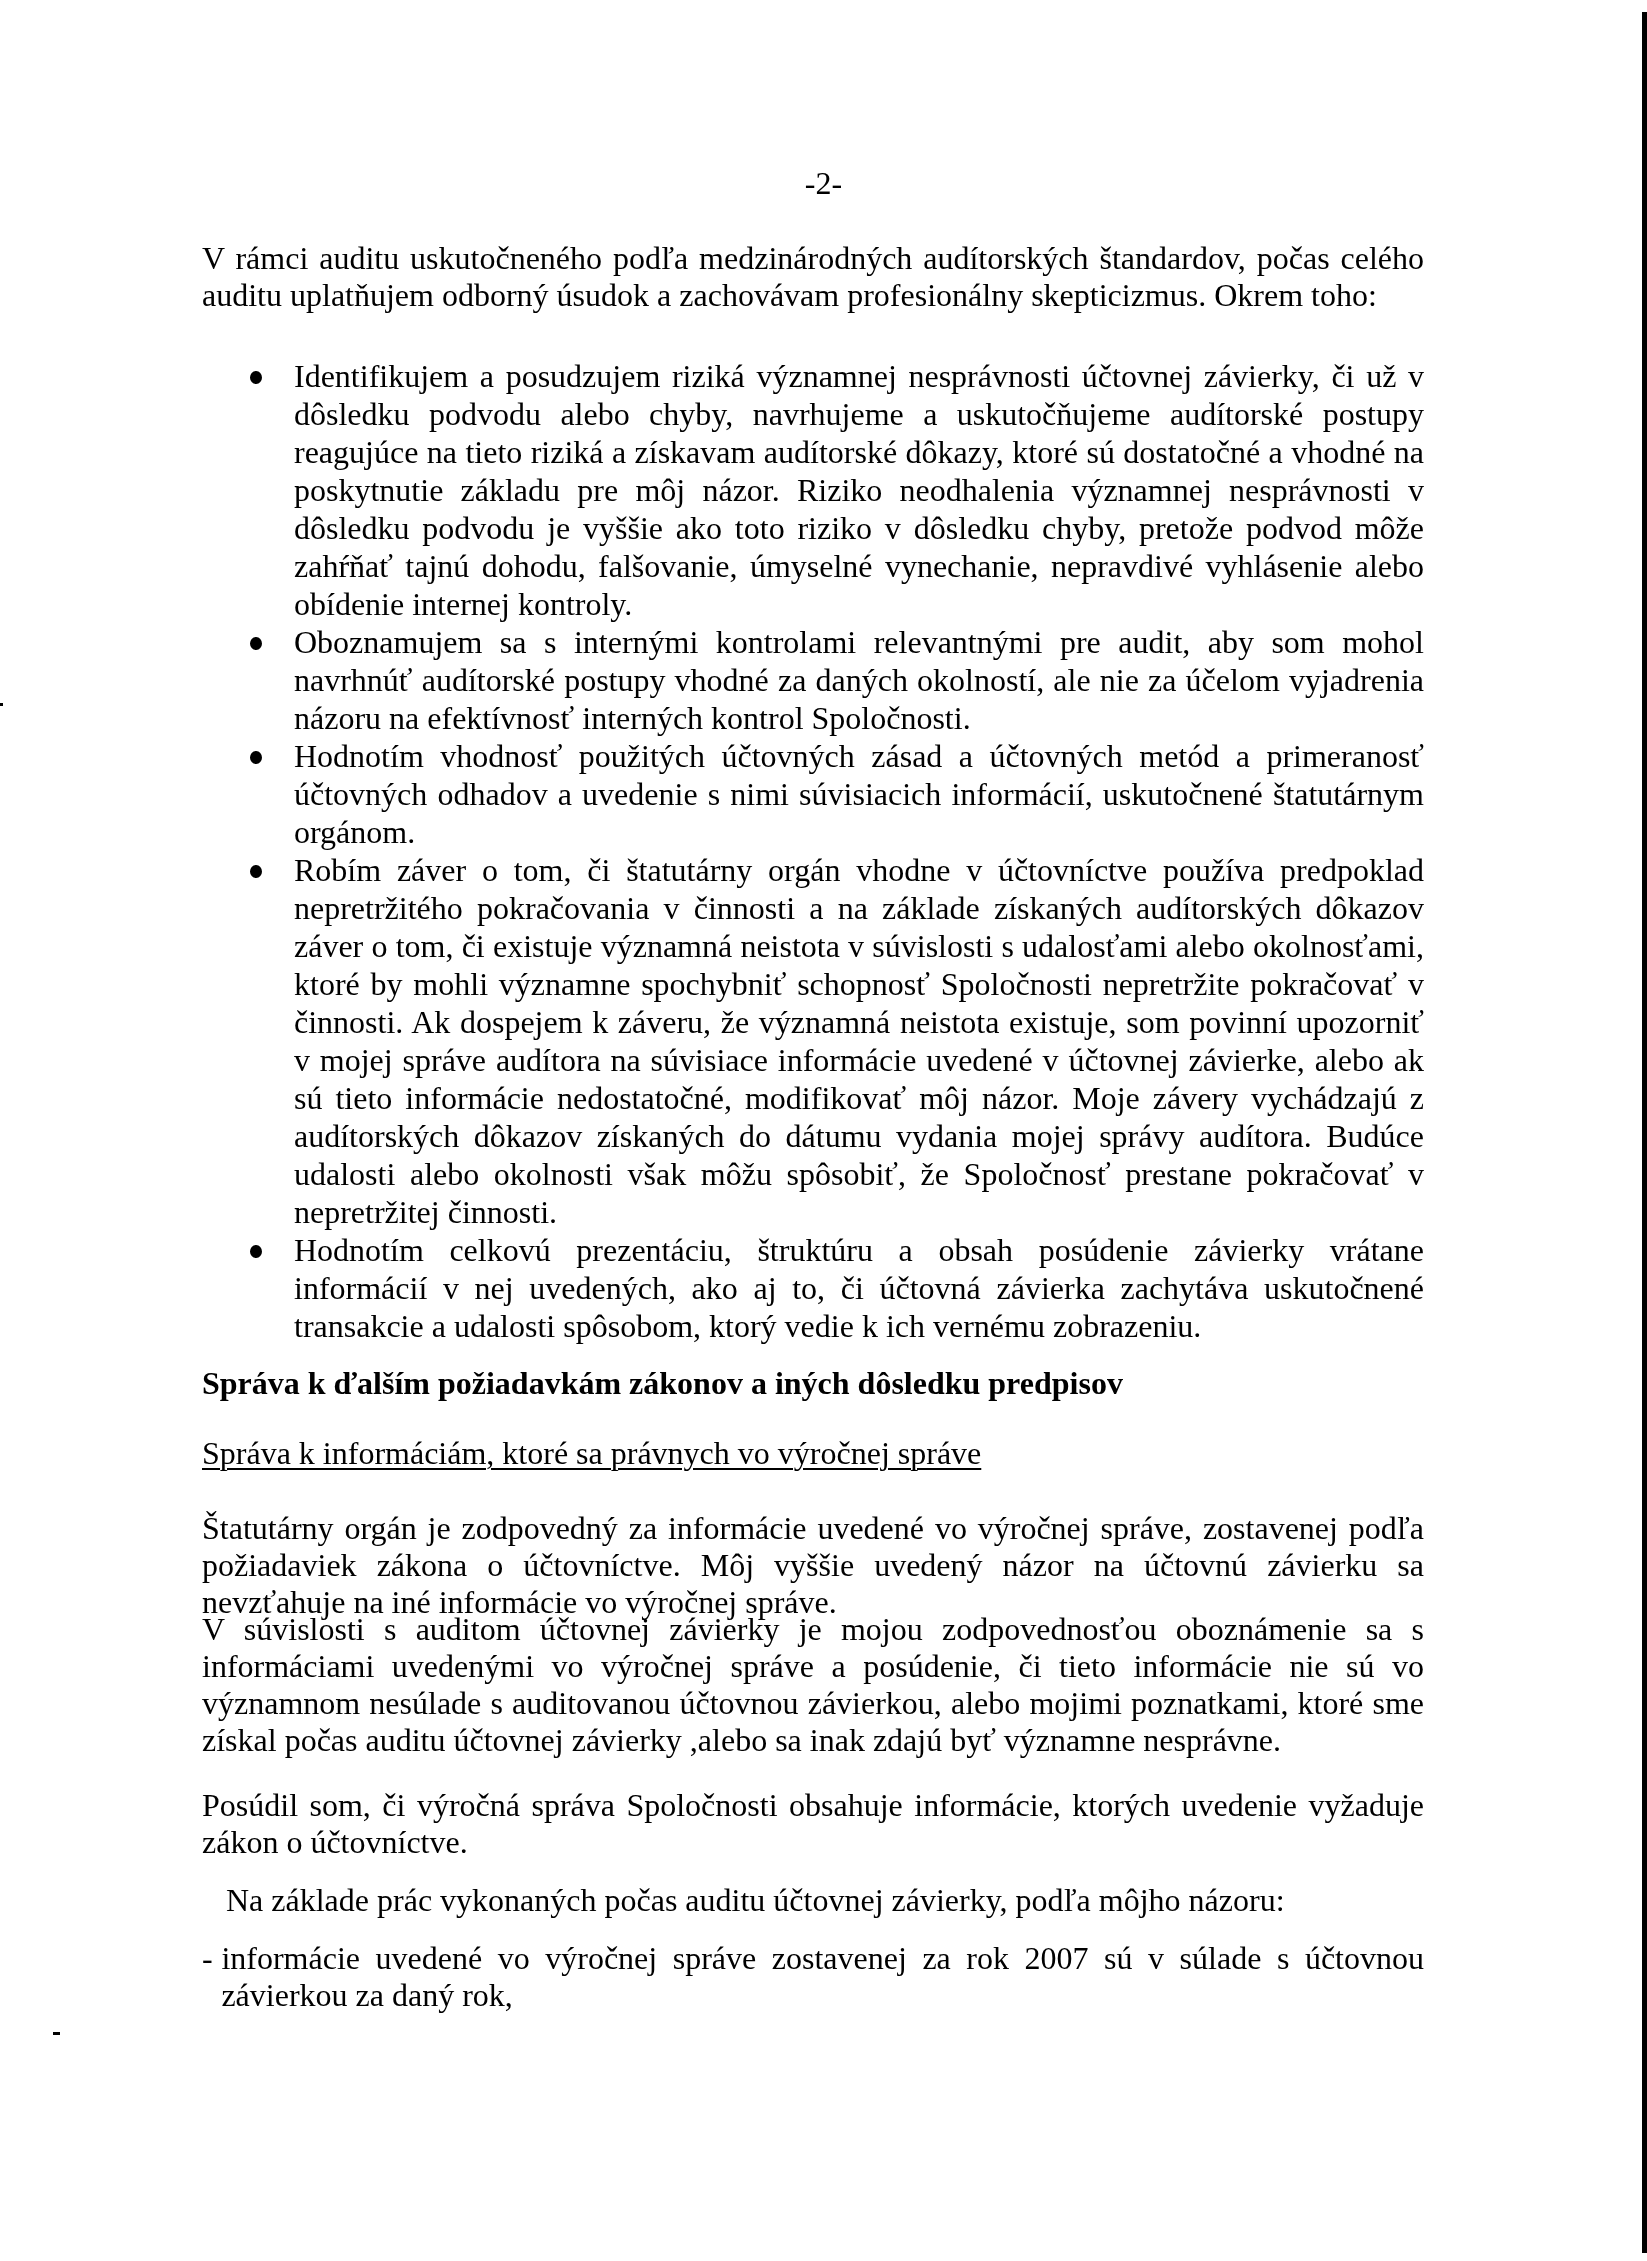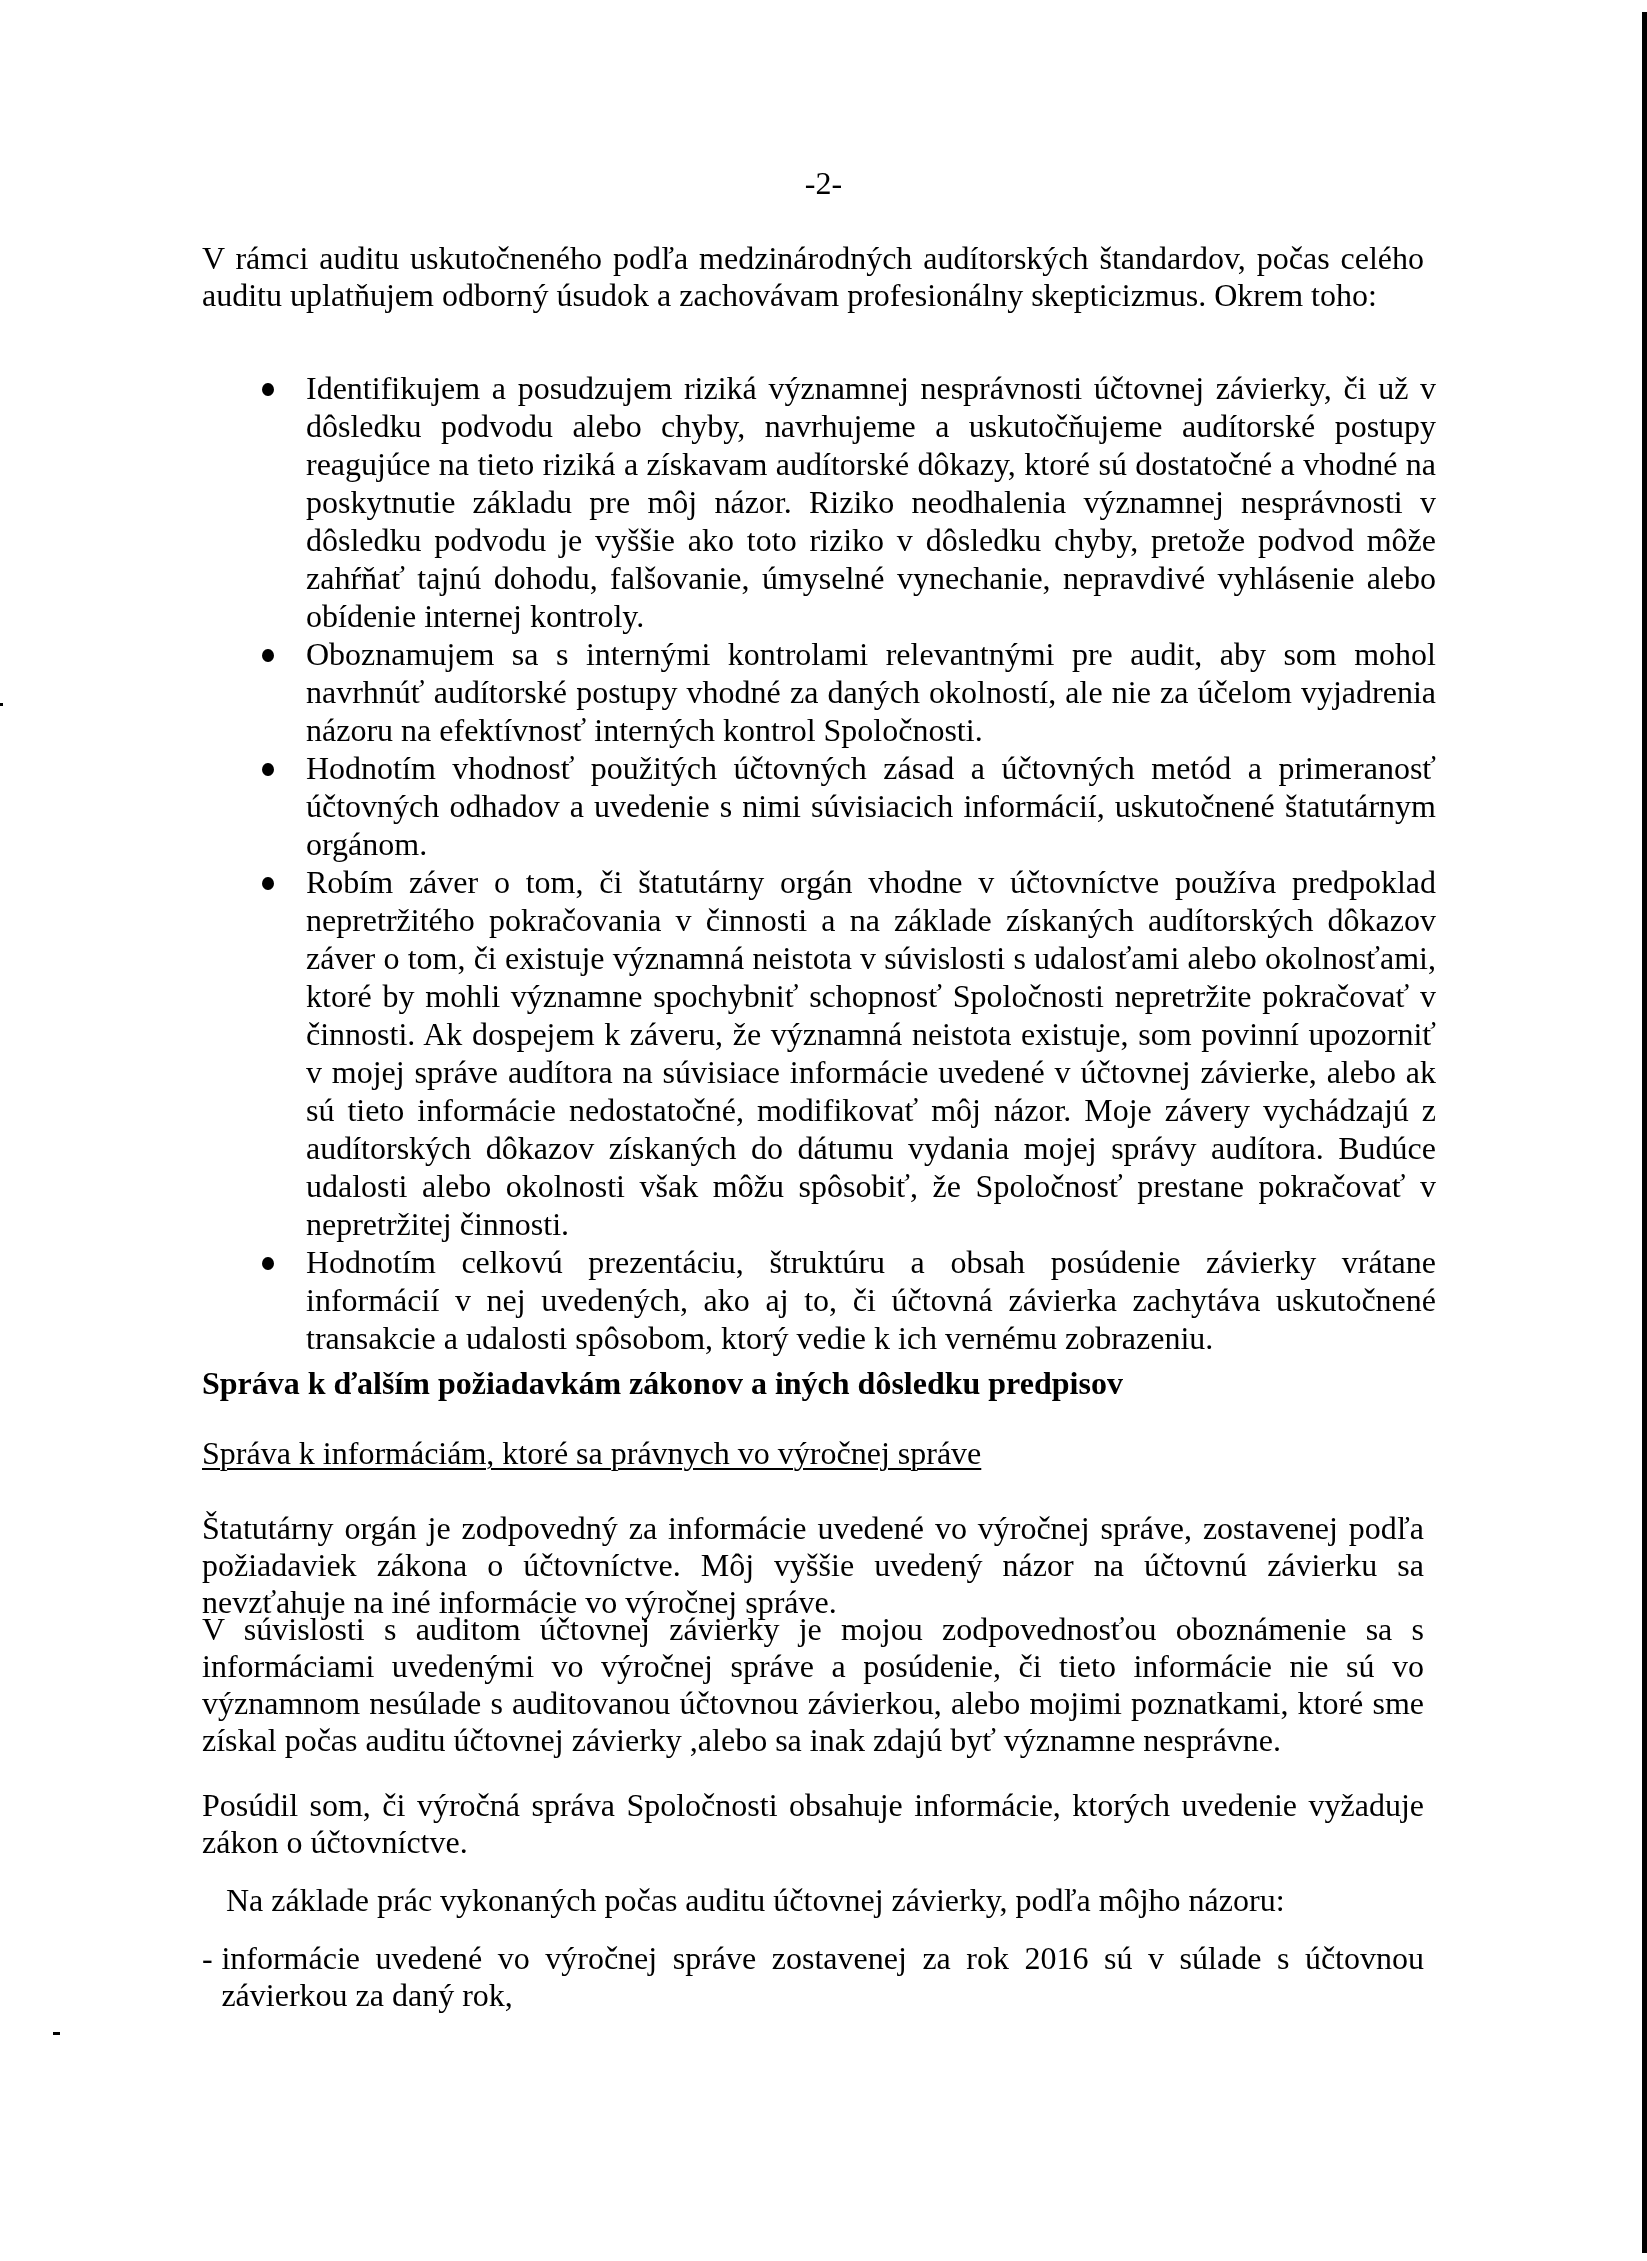--- a/index.html
+++ b/index.html
@@ -16,21 +16,21 @@
   .page-number {
     position: absolute; top: 165px; left: 0; width: 1647px; text-align: center;
     font-size: 32px; line-height: 37px;
   }
   .body-text {
     position: absolute; left: 202px; width: 1222px;
     font-size: 32px; line-height: 37px; text-align: justify;
   }
   .body-text p { margin: 0; }
   .intro { top: 240px; }
-  .bullets { position: absolute; left: 202px; top: 357px; width: 1222px; margin: 12px; padding: 0; list-style: none;
+  .bullets { position: absolute; left: 202px; top: 357px; width: 1222px; margin: 0; padding: 0; list-style: none;
     font-size: 32px; line-height: 38px; }
   .bullets li { position: relative; padding-left: 92px; text-align: justify; margin: 0; }
   .bullets li .bullet-dot {
     position: absolute; left: 48px; top: 14px; width: 11.6px; height: 13px; border-radius: 50%; background: #000;
   }
   .heading {
     position: absolute; left: 202px; top: 1365px; font-weight: bold; font-size: 32px; line-height: 37px;
   }
   .subheading {
     position: absolute; left: 202px; top: 1435px; font-size: 32px; line-height: 37px;
@@ -92,16 +92,16 @@
   </div>
   <div class="body-text p2">
     <p>V súvislosti s auditom účtovnej závierky je mojou zodpovednosťou oboznámenie sa s informáciami uvedenými vo výročnej správe a posúdenie, či tieto informácie nie sú vo významnom nesúlade s auditovanou účtovnou závierkou, alebo mojimi poznatkami, ktoré sme získal počas auditu účtovnej závierky ,alebo sa inak zdajú byť významne nesprávne.</p>
   </div>
   <div class="body-text p4">
     <p>Na základe prác vykonaných počas auditu účtovnej závierky, podľa môjho názoru:</p>
   </div>
 
   <div class="dash-item">
     <span class="dash">-</span>
-    <span class="dash-text">informácie uvedené vo výročnej správe zostavenej za rok 2016 sú v súlade s účtovnou závierkou za daný rok,</span>
+    <span class="dash-text">informácie uvedené vo výročnej správe zostavenej za rok 2007 sú v súlade s účtovnou závierkou za daný rok,</span>
   </div>
 </div>
 
 
 </body></html>

